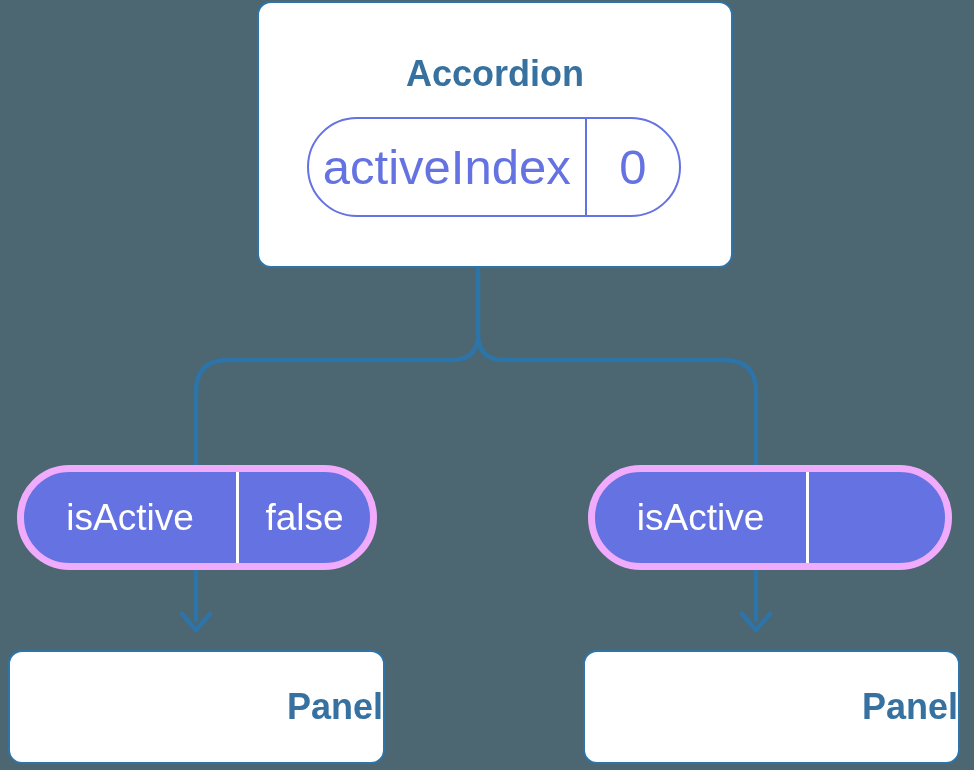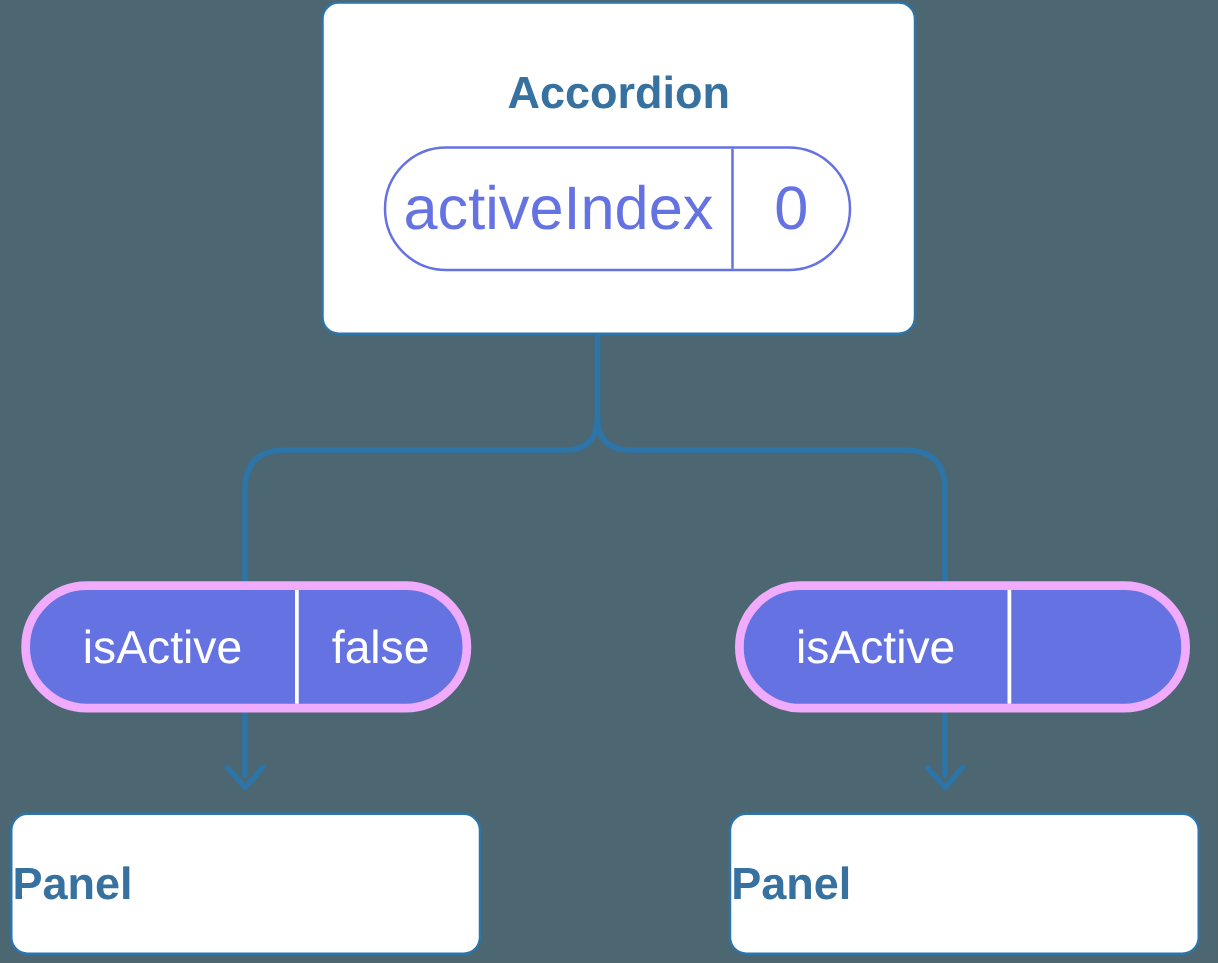--- a/index.html
+++ b/index.html
@@ -101,21 +101,21 @@
   .prop-pill.right .seg.value { flex: 1; }
   .prop-pill .divider {
     width: 3px;
     background: #ffffff;
   }
   .panel {
     top: 650px;
     width: 377px; height: 114px;
     display: flex;
     align-items: center;
-    justify-content: flex-start;
+    justify-content: flex-end;
     font-size: 36px;
     font-weight: 600;
     color: var(--text, #36719F);
   }
   .panel.left  { left: 8px; }
   .panel.right { left: 583px; }
 </style>
 </head>
 <body>
 

